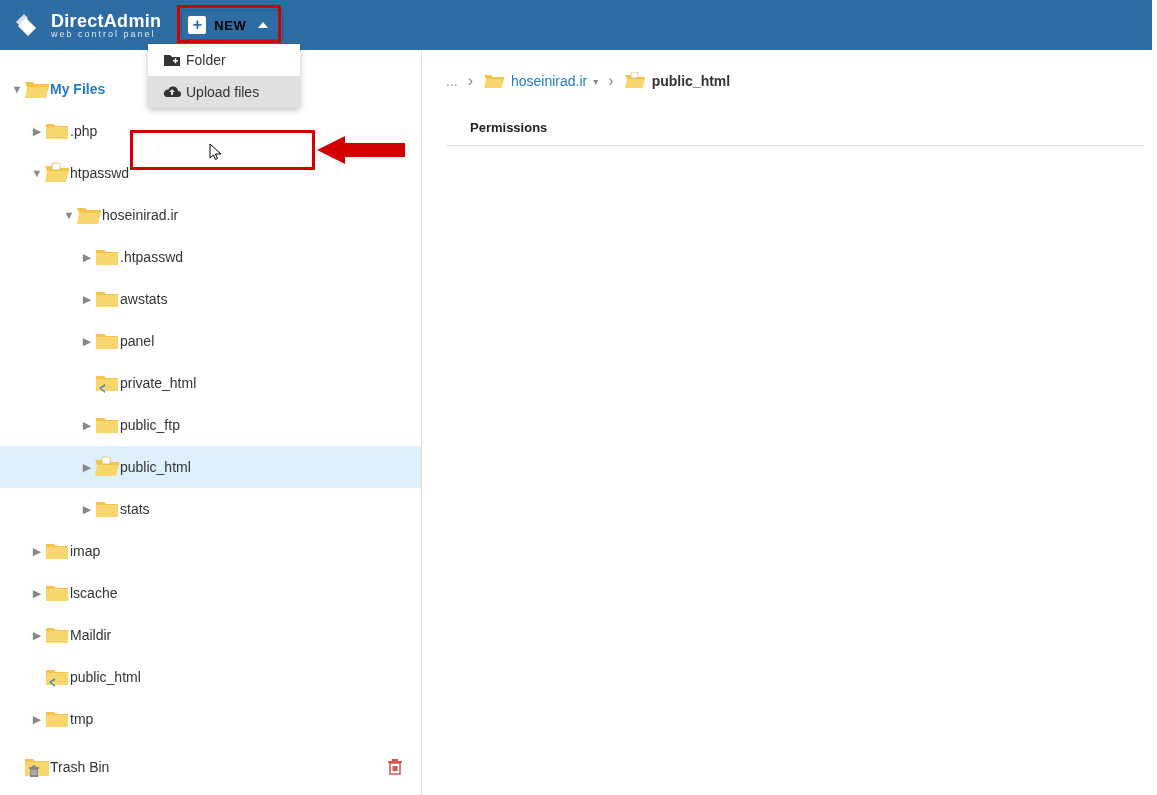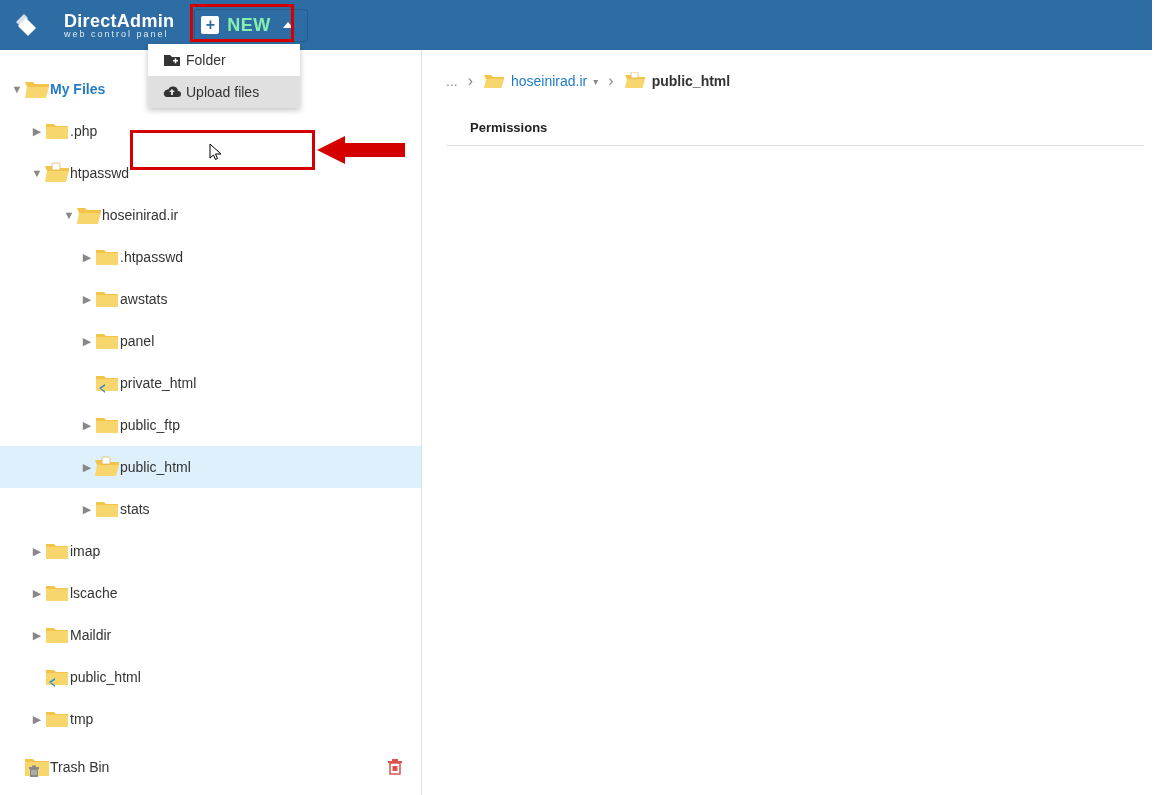--- a/index.html
+++ b/index.html
@@ -1,28 +1,28 @@
 <!DOCTYPE html>
 <html><head>
 <meta charset="utf-8">
 <style>
 * { margin:0; padding:0; box-sizing:border-box; font-family:Arial, Helvetica, sans-serif; }
 body { background:#fff; width:1157px; height:795px; overflow:hidden; position:relative; }
 
 .topbar { background:#2e6da4; height:50px; display:flex; align-items:center; padding:0 14px; color:#fff; width:1152px; }
-.logo-wrap { display:flex; align-items:center; gap:20px; }
+.logo-wrap { display:flex; align-items:center; gap:7px; }
 .logo-icon svg { display:block; }
 .brand { line-height:1; }
 .brand-main { font-size:18px; font-weight:700; letter-spacing:0.3px; }
 .brand-sub { font-size:9px; letter-spacing:2px; opacity:.85; }
 
 .new-btn-wrap { position:relative; margin-left:20px; }
 .new-btn { background:#2e6da4; border:1px solid #255b8a; border-radius:3px; padding:5px 14px 5px 6px; display:flex; align-items:center; gap:8px; cursor:pointer; }
 .new-btn .plus { width:18px; height:18px; background:#fff; border-radius:2px; display:flex; align-items:center; justify-content:center; color:#2e6da4; font-weight:700; font-size:16px; }
-.new-btn .nb-label { color:#86efac; font-weight:700; font-size:18px; letter-spacing:.5px; }
+.new-btn .nb-label { color:#000000; font-weight:700; font-size:13px; letter-spacing:.5px; }
 .new-btn .caret-up { width:0; height:0; border-left:5px solid transparent; border-right:5px solid transparent; border-bottom:6px solid #fff; margin-left:4px; }
 
 .new-highlight { position:absolute; left:-4px; top:-5px; width:104px; height:38px; border:3px solid #d40000; pointer-events:none; }
 
 .dropdown { position:absolute; left:148px; top:44px; width:152px; background:#fff; box-shadow:0 2px 6px rgba(0,0,0,.25); z-index:10; }
 .dd-item { display:flex; align-items:center; gap:4px; padding:8px 14px; font-size:14px; color:#333; cursor:pointer; }
 .dd-item.hovered { background:#e0e0e0; }
 .dd-item .ico { width:20px; display:flex; justify-content:center; }
 .dd-item .chev { margin-left:auto; color:#666; }
 .upload-highlight { position:absolute; left:130px; top:130px; width:185px; height:40px; border:3px solid #d40000; z-index:11; pointer-events:none; }

